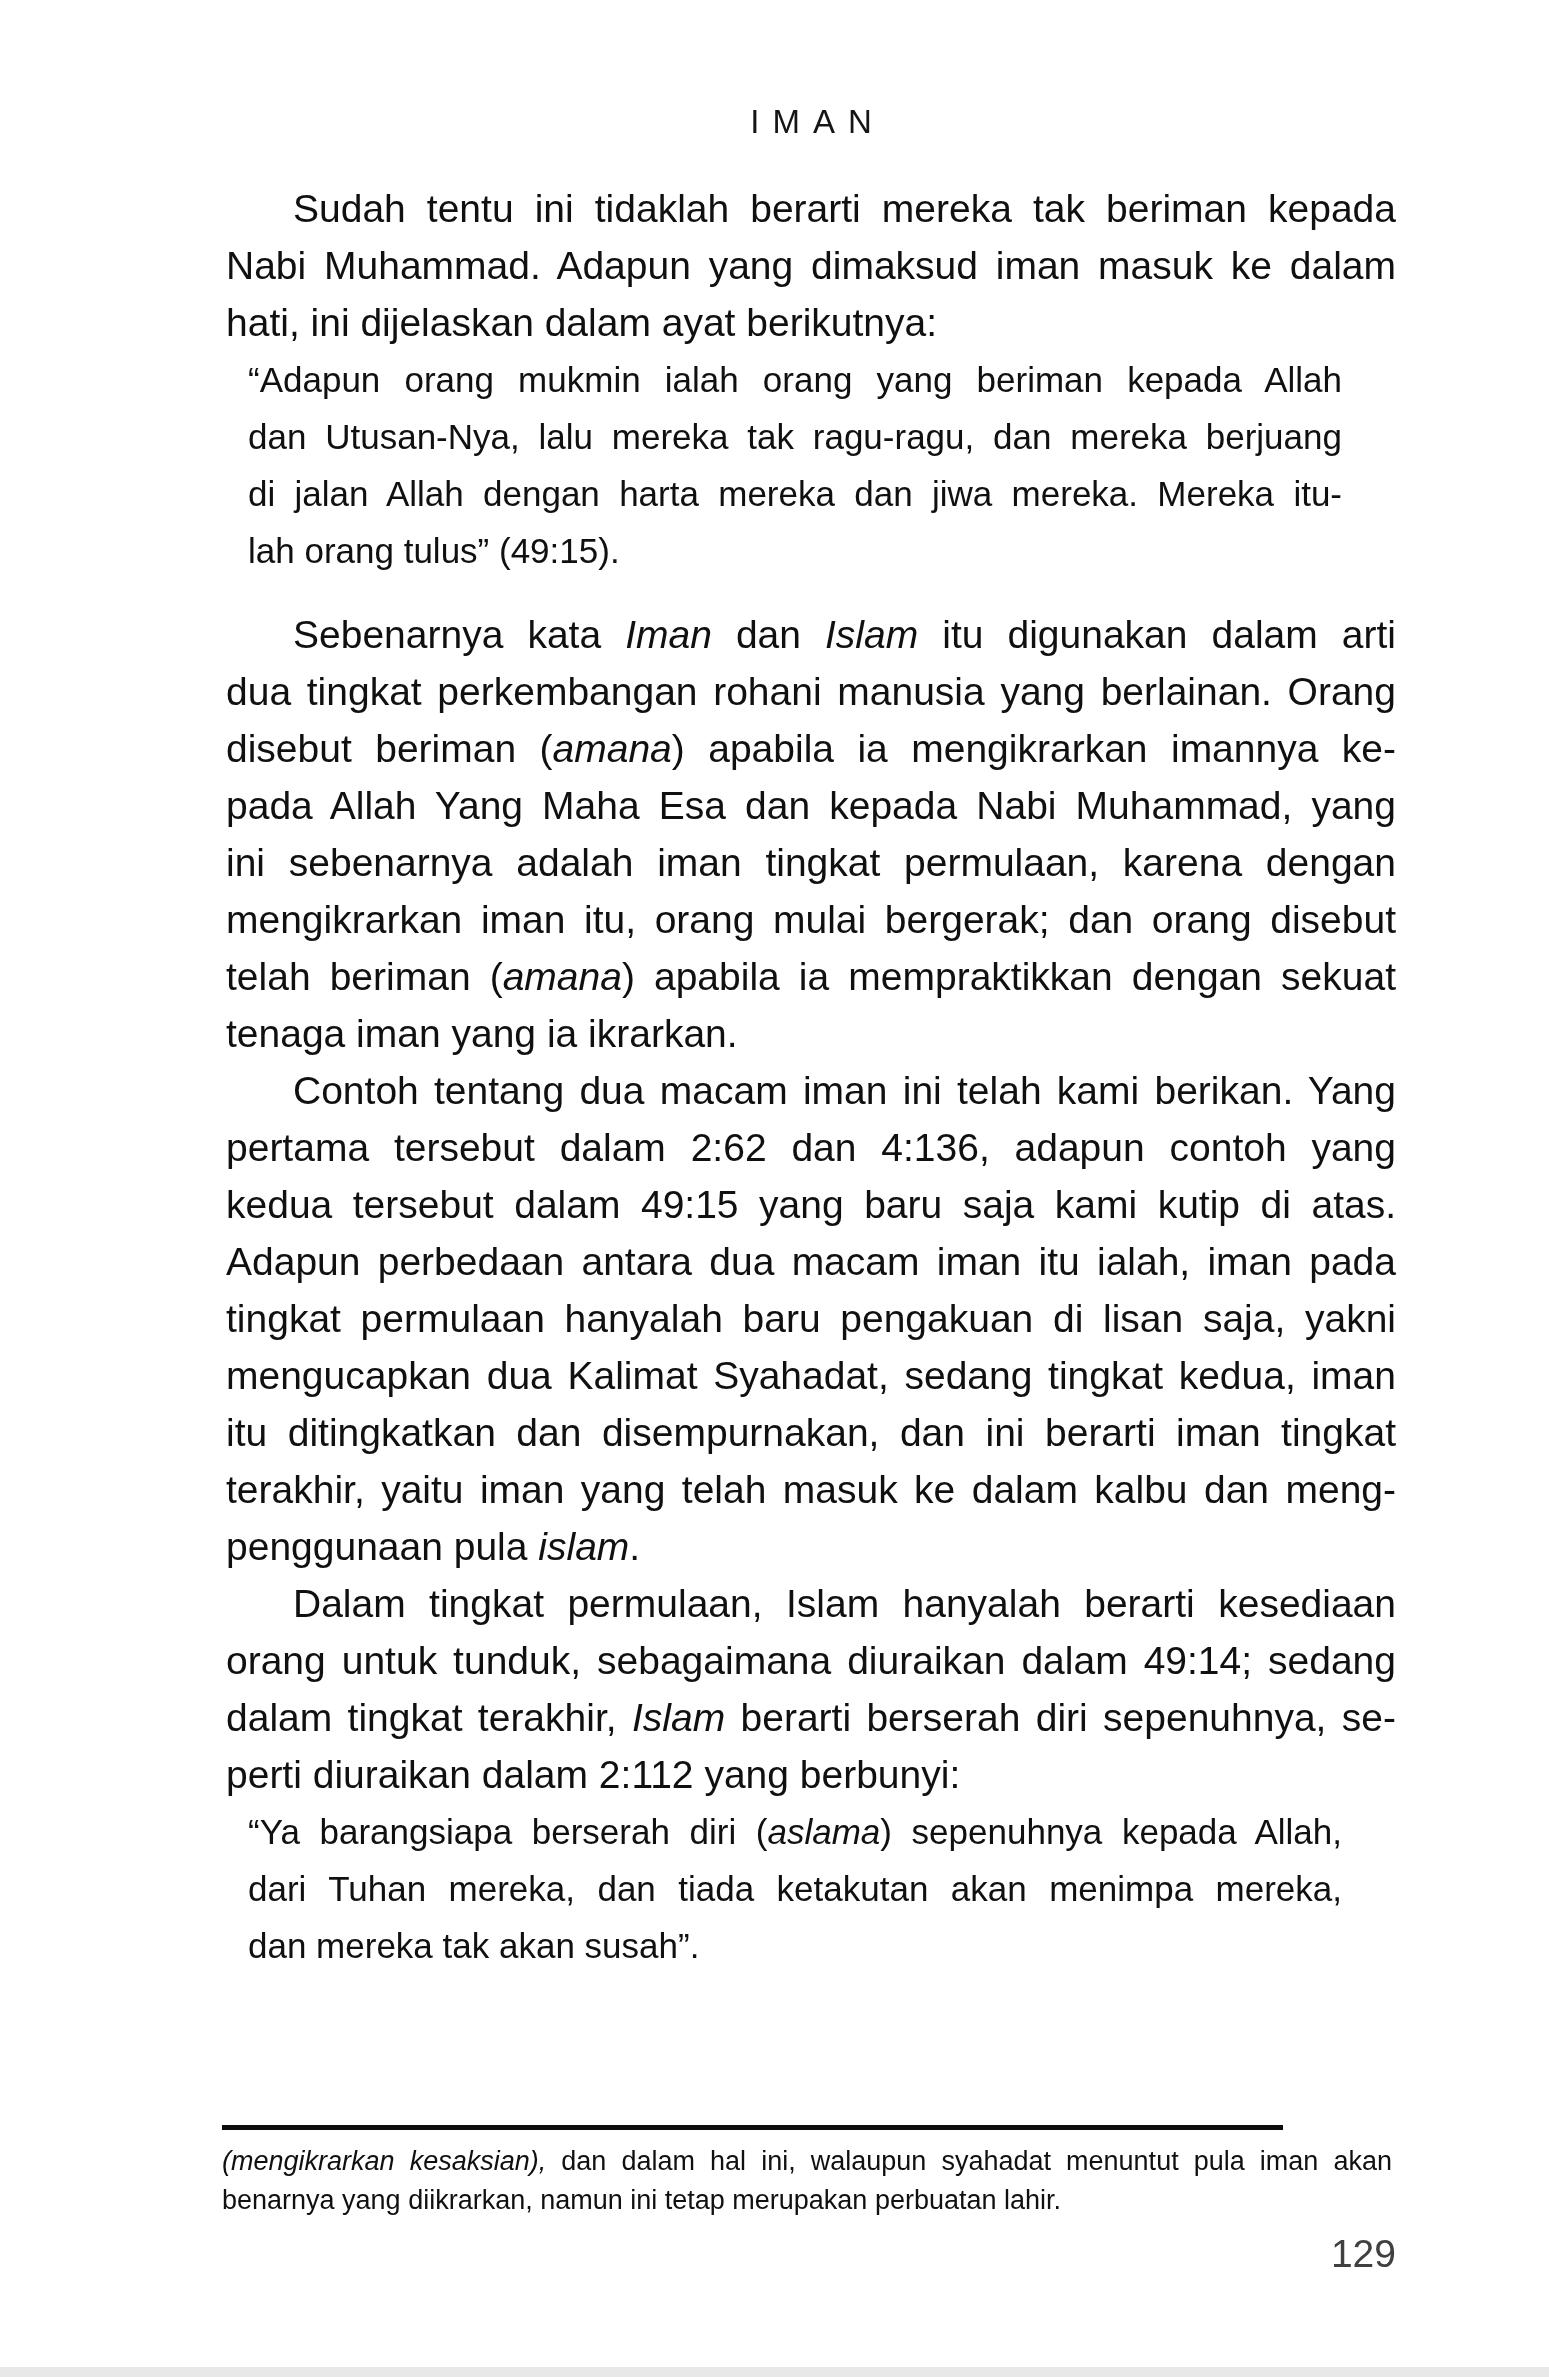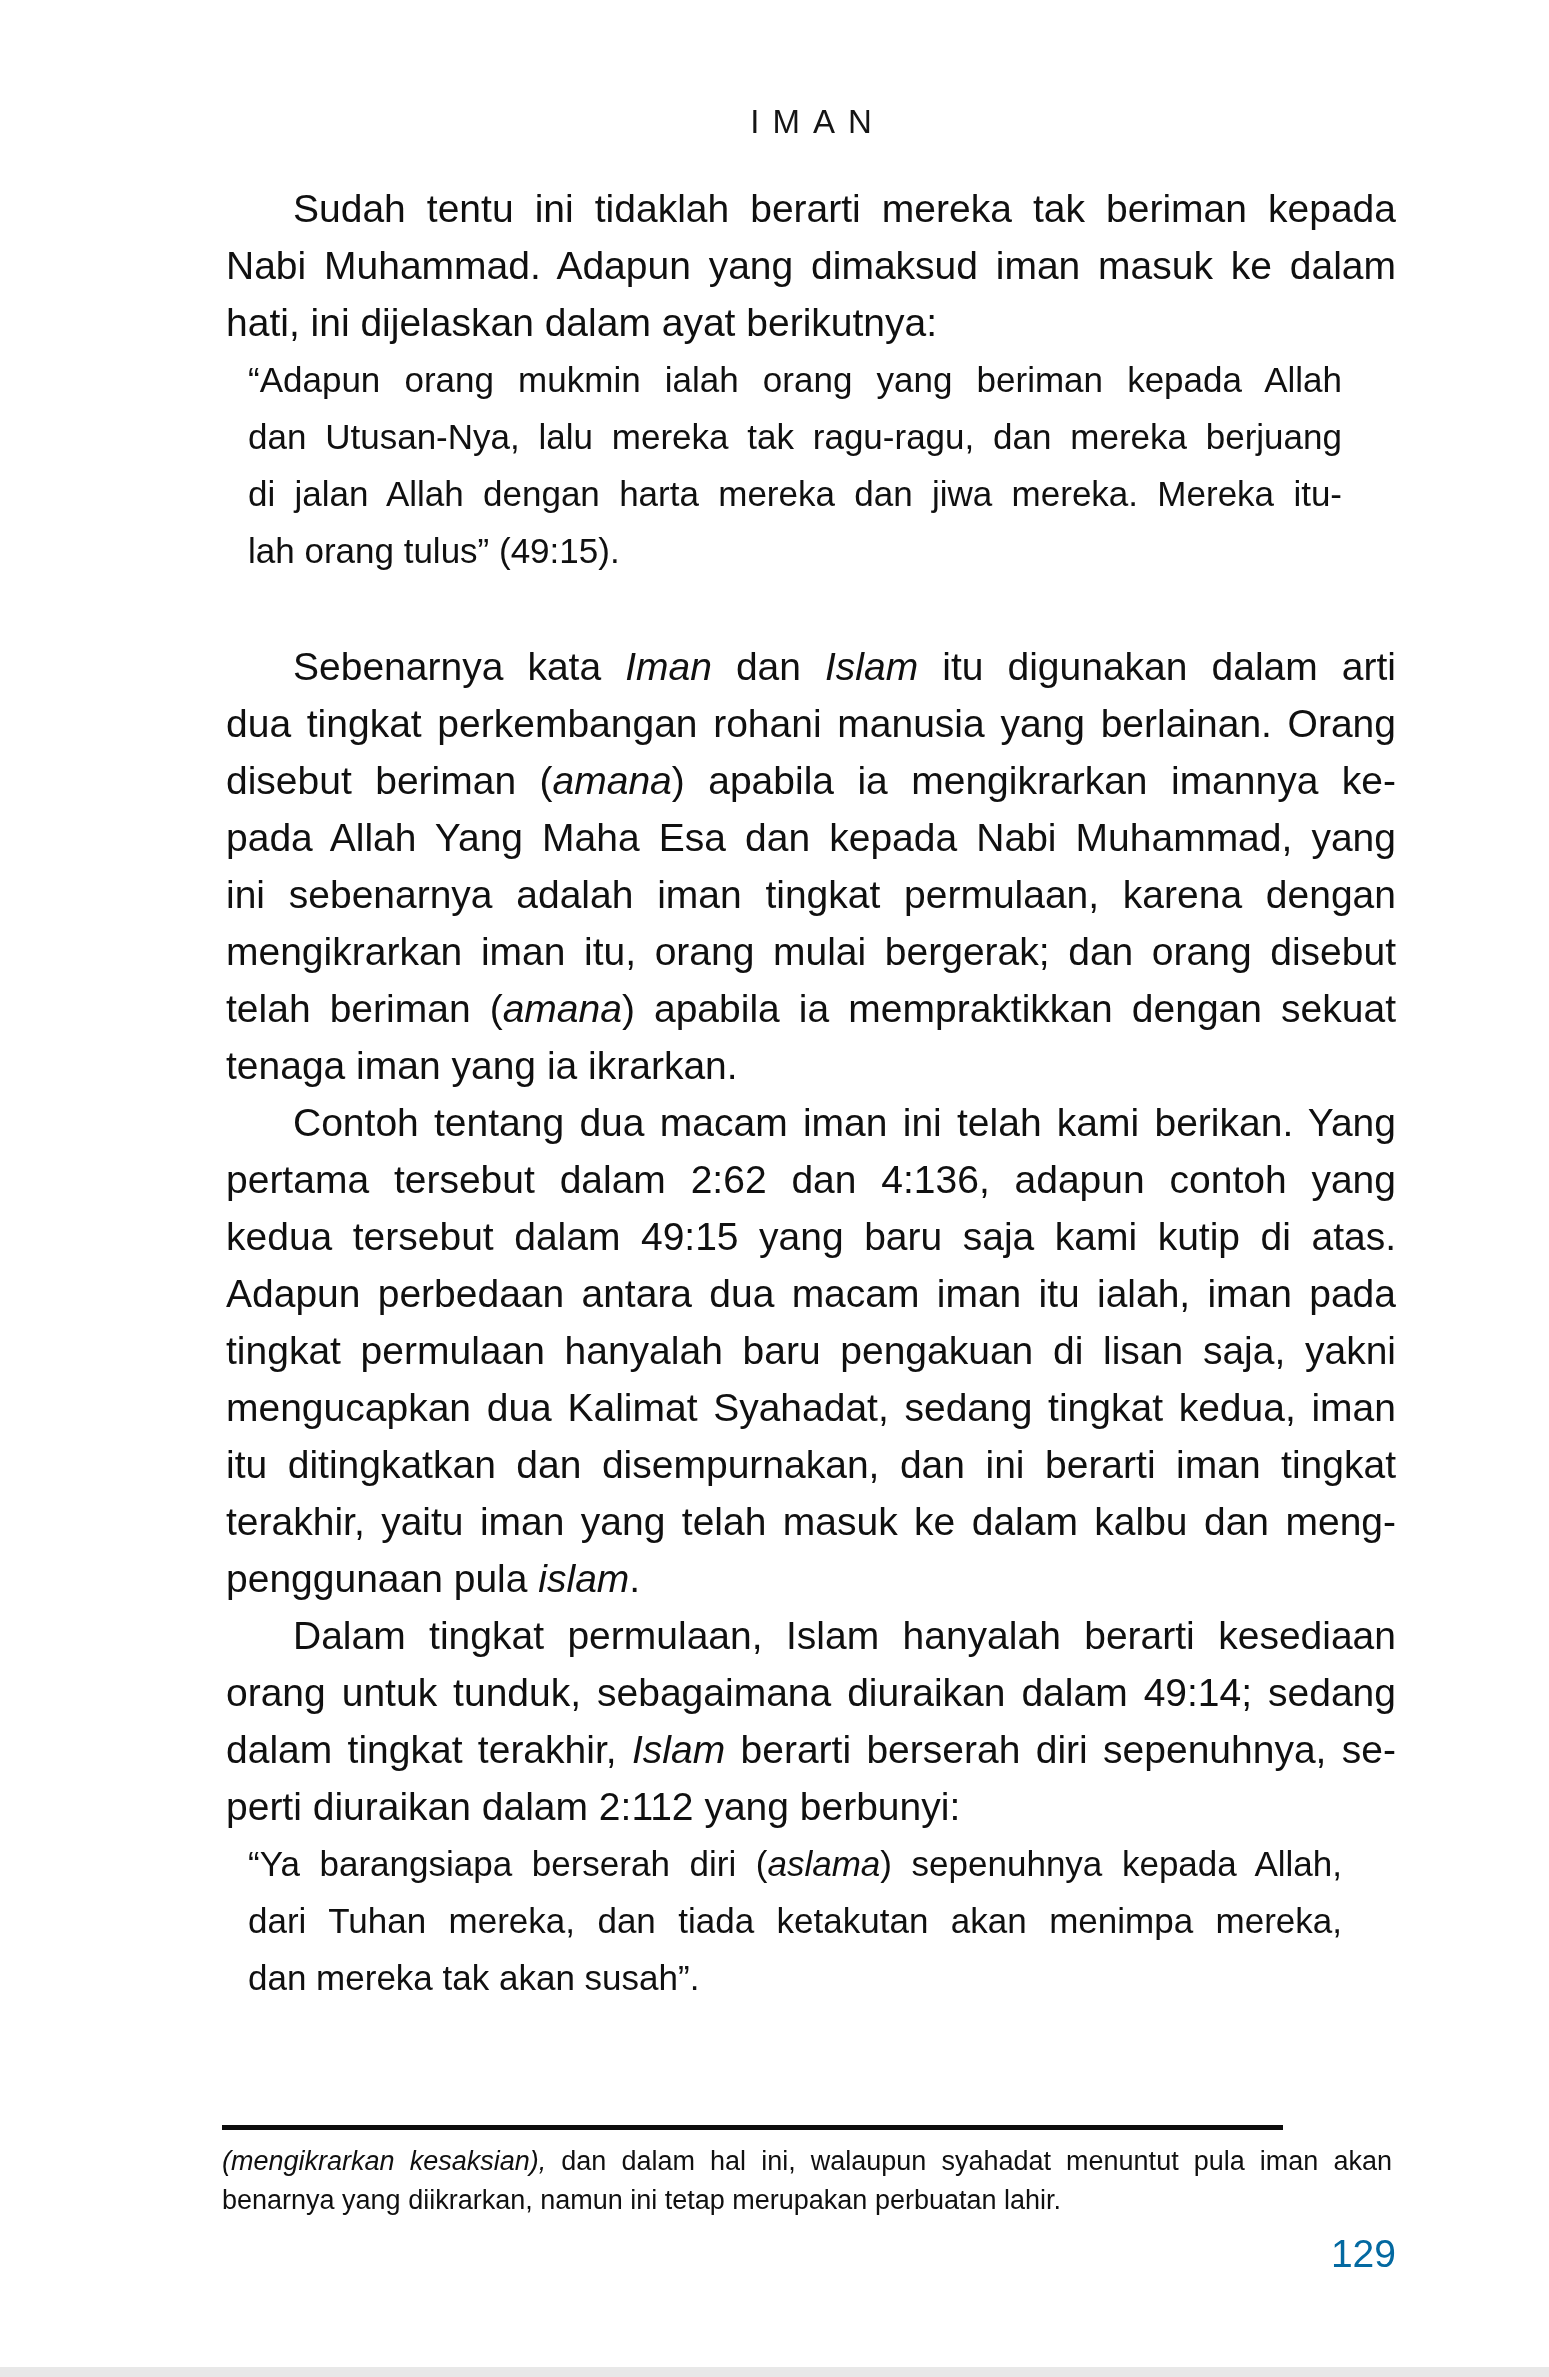--- a/index.html
+++ b/index.html
@@ -36,21 +36,21 @@
     text-align-last: justify;
     white-space: normal;
   }
   .line.end { text-align-last: left; }
   .indent .line:first-child { text-indent: 67px; }
   .quote {
     margin-left: 22px;
     margin-right: 54px;
     font-size: 35px;
   }
-  .gap { margin-top: 59px; }
+  .gap { margin-top: 27px; }
   .it { font-style: italic; }
   .footnote {
     position: absolute;
     left: 222px;
     top: 2125px;
     width: 1170px;
     font-size: 27px;
     line-height: 39px;
   }
   .footnote-rule {
@@ -59,21 +59,21 @@
     background: #0d0d0d;
     margin-bottom: 11.4px;
   }
   .page-number {
     position: absolute;
     top: 2232px;
     left: 226px;
     width: 1170px;
     text-align: right;
     font-size: 39px;
-    color: #0369a1;
+    color: #404040;
   }
 </style>
 </head>
 <body>
 
 <div class="page">
   <div class="header">IMAN</div>
 
   <div class="text-column">
       <div class="paragraph indent">

